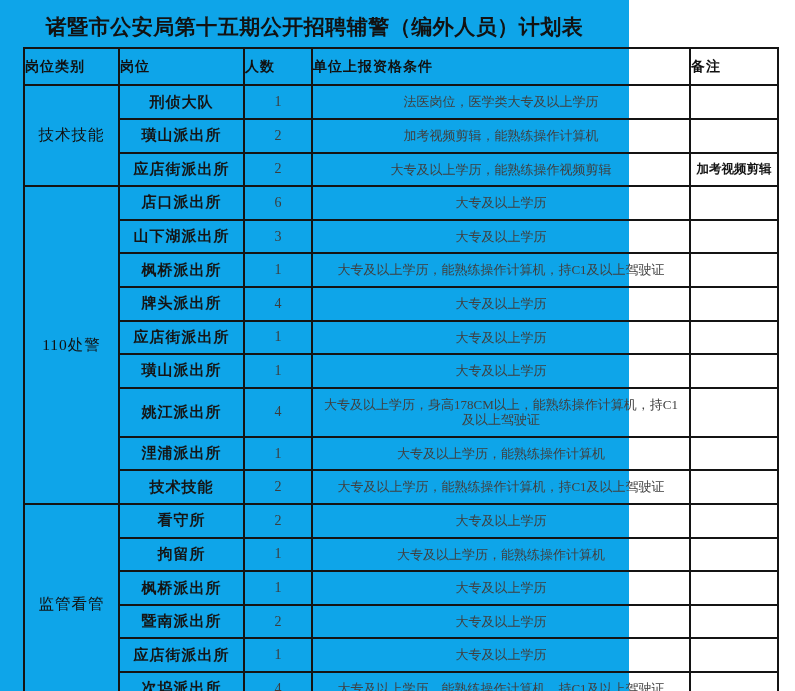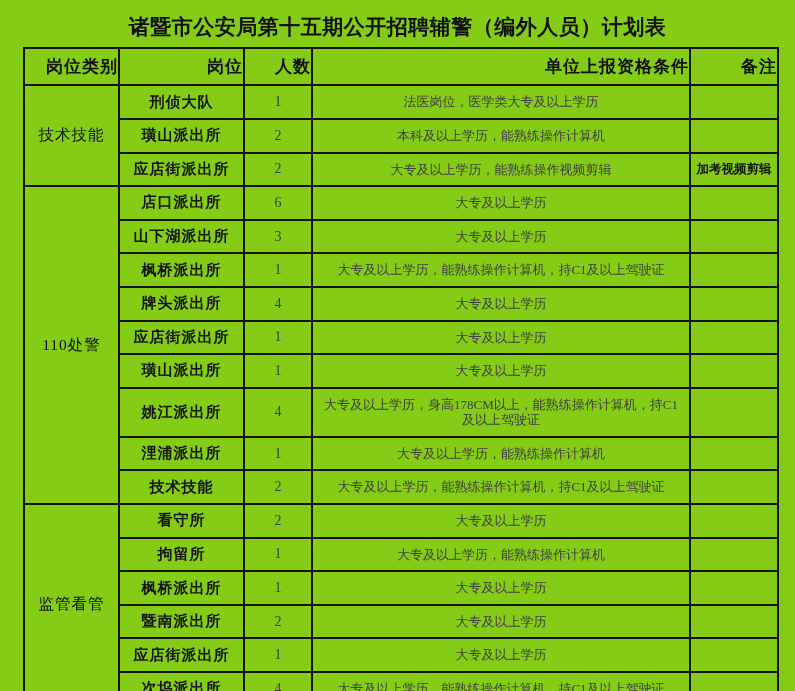--- a/index.html
+++ b/index.html
@@ -7,22 +7,22 @@
     width: 795px; height: 691px;
     overflow: hidden;
     background: #ffffff;
   }
   body {
     font-family: "Liberation Serif", "DejaVu Serif", serif;
     color: #1a1a1a;
   }
   .page {
     position: relative;
-    width: 795px; height: 691px;
-    background: #84cc16;
+    width: 629px; height: 691px;
+    background: #0ea5e9;
   }
   .title {
     padding-top: 13px;
     text-align: center;
     font-size: 21px;
     font-weight: bold;
     color: #121212;
     letter-spacing: 0.5px;
     line-height: 1.35;
   }
@@ -33,24 +33,24 @@
     width: 754px;
     border: 2px solid #0c0c0c;
   }
   th, td {
     border: 2px solid #141414;
     overflow: hidden;
     vertical-align: middle;
   }
   th {
     height: 37px;
-    font-size: 17px;
+    font-size: 14px;
     font-weight: bold;
     color: #111111;
-    text-align: right;
+    text-align: left;
     letter-spacing: 1px;
   }
   td { height: 33.3px; }
   td.cat {
     font-size: 15.5px;
     font-weight: normal;
     color: #111111;
     text-align: center;
     letter-spacing: 1px;
   }
@@ -108,21 +108,21 @@
         <tr>
           <td rowspan="3" class="cat">技术技能</td>
           <td class="pos">刑侦大队</td>
           <td class="num">1</td>
           <td class="req">法医岗位，医学类大专及以上学历</td>
           <td class="remark"></td>
         </tr>
         <tr>
           <td class="pos">璜山派出所</td>
           <td class="num">2</td>
-          <td class="req">本科及以上学历，能熟练操作计算机</td>
+          <td class="req">加考视频剪辑，能熟练操作计算机</td>
           <td class="remark"></td>
         </tr>
         <tr>
           <td class="pos">应店街派出所</td>
           <td class="num">2</td>
           <td class="req">大专及以上学历，能熟练操作视频剪辑</td>
           <td class="remark">加考视频剪辑</td>
         </tr>
         <tr>
           <td rowspan="9" class="cat">110处警</td>

